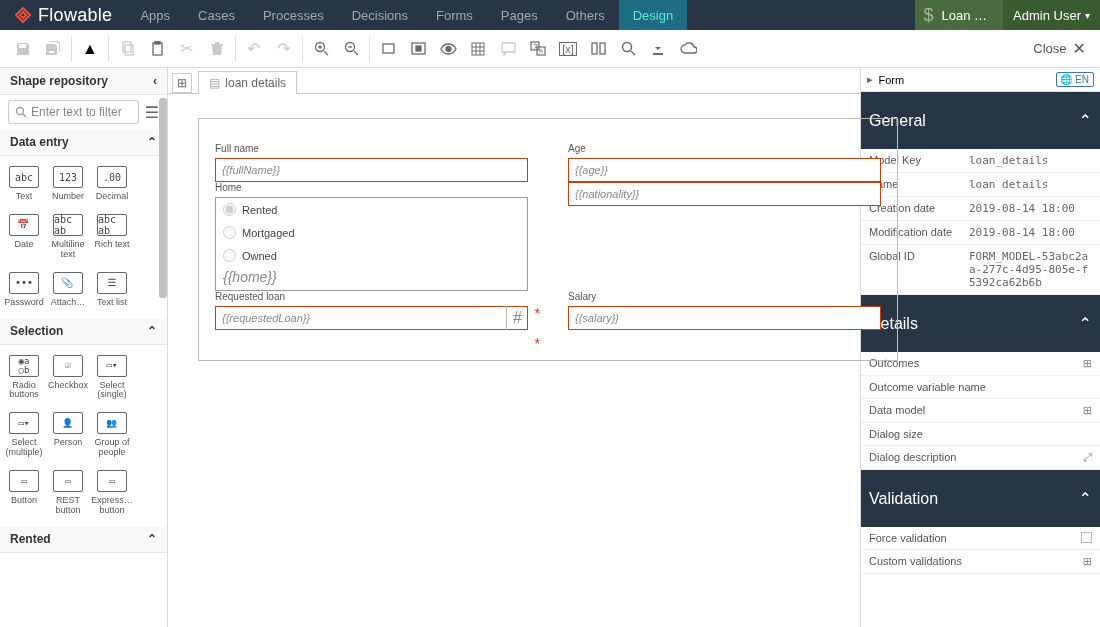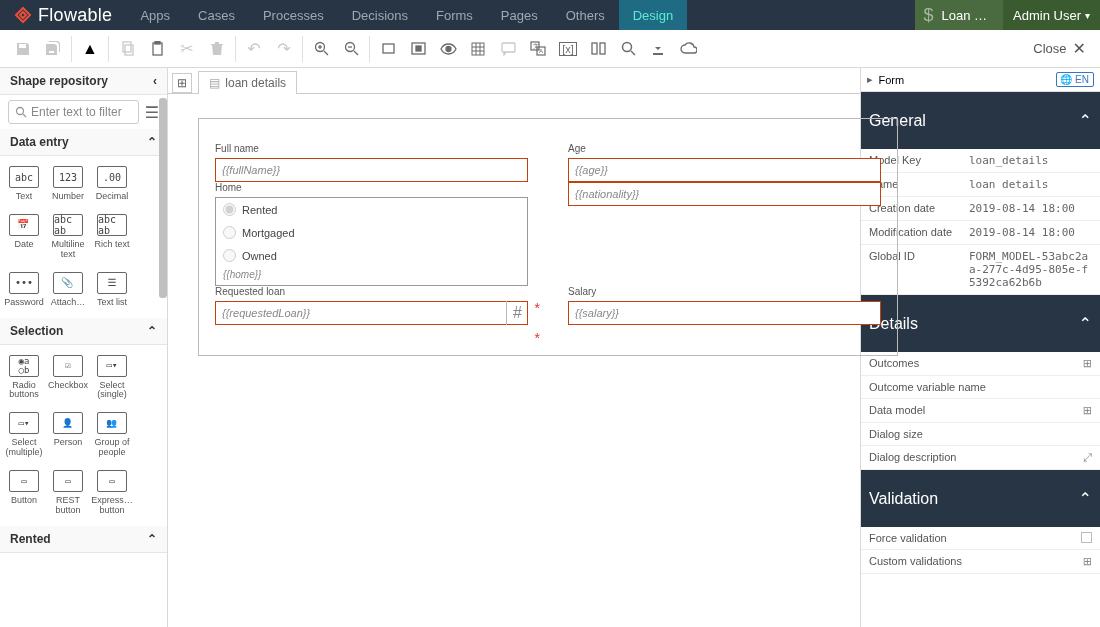--- a/index.html
+++ b/index.html
@@ -37,21 +37,21 @@
 .tab-plus{width:20px;height:20px;border:1px solid #ccc;display:flex;align-items:center;justify-content:center;margin-right:6px;cursor:pointer}
 .tab-itm{padding:4px 10px;display:flex;align-items:center;gap:5px;border:1px solid #ccc;border-bottom:none;background:#fff;position:relative;top:1px}
 .form-body{position:absolute;top:50px;left:30px;width:700px;border:1px solid #bbb;padding:24px 16px 30px}
 .row{display:flex;gap:40px;}
 .col{flex:1;position:relative}
 .flbl{font-size:10px;color:#555;margin-bottom:4px}
 .finp{width:100%;border:1px solid #c2410c;padding:5px 6px;font-size:11px;color:#888;font-style:italic;background:#fff}
 .radio-box{border:1px solid #999}
 .ropt{display:flex;align-items:flex-end;padding:5px 7px;font-size:11px;color:#444}
 .ropt input{margin-right:6px}
-.rexpr{font-size:10px;font-style:italic;color:#888;padding:2px 7px 5px}
+.rexpr{font-size:14px;font-style:italic;color:#888;padding:2px 7px 5px}
 .req{color:#d33;position:absolute;font-size:14px}
 .hash{position:absolute;right:0;top:0;width:22px;height:100%;border-left:1px solid #bbb;display:flex;align-items:center;justify-content:center;color:#888}
 .props{width:240px;border-left:1px solid #d9d9d9;font-size:11px;background:#fff}
 .props-top{display:flex;align-items:center;height:24px;border-bottom:1px solid #ddd;padding:0 6px}
 .props-top .collapse{color:#666;margin-right:6px}
 .lang{margin-left:auto;border:1px solid #3a76c0;color:#3a76c0;padding:1px 4px;font-size:10px;border-radius:2px;display:flex;align-items:center;gap:2px}
 .psec{background:#283545;color:#fff;padding:19px 8px;font-size:16px;display:flex;align-items:center;justify-content:space-between;cursor:pointer}
 .prow{display:flex;padding:5px 8px;border-bottom:1px solid #eee;align-items:flex-start}
 .pkey{width:100px;color:#555;font-size:11px}
 .pval{flex:1;font-family:monospace;font-size:11px;color:#666;word-break:break-all}

